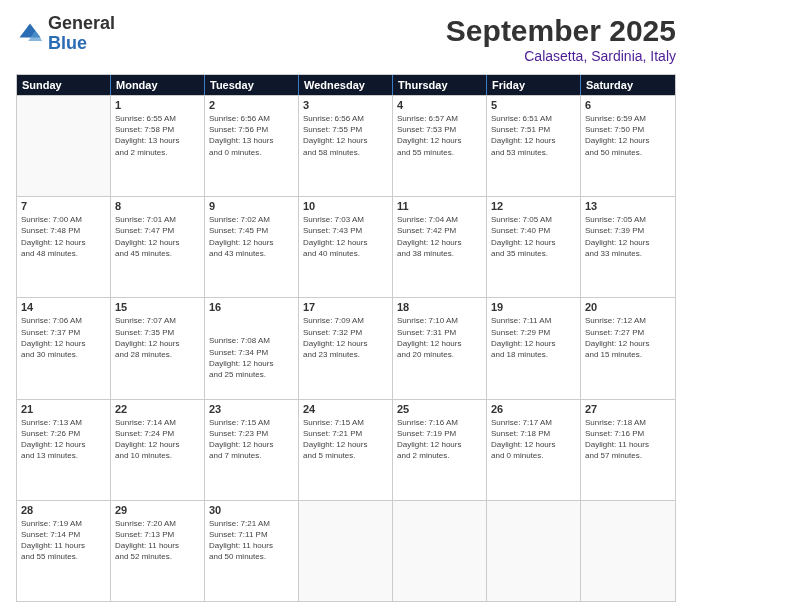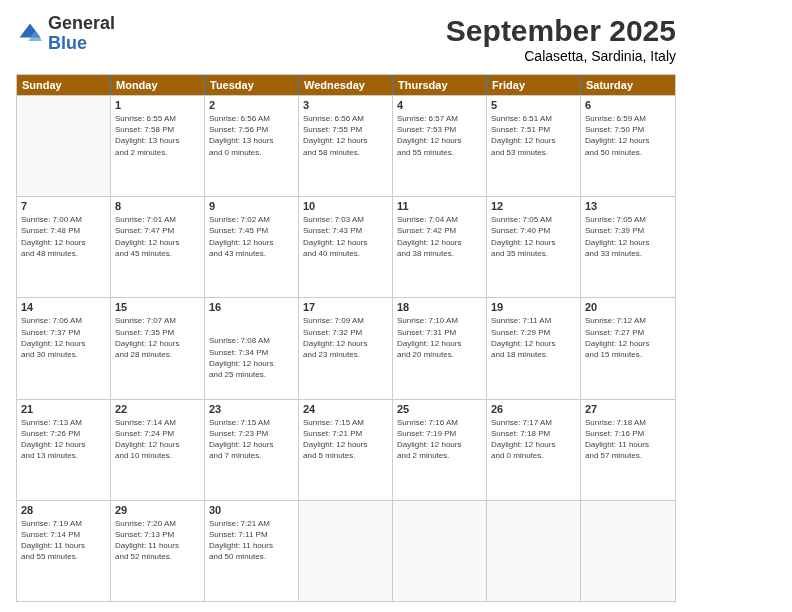--- a/index.html
+++ b/index.html
@@ -50,32 +50,32 @@
     .title-block {
       text-align: right;
     }
     .month-title {
       font-size: 30px;
       font-weight: bold;
       color: #333;
     }
     .location {
       font-size: 14px;
-      color: #000000;
+      color: #4c1d95;
     }
     .calendar {
       flex: 1;
       display: flex;
       flex-direction: column;
       border: 1px solid #ccc;
     }
     .cal-header-row {
       display: grid;
       grid-template-columns: repeat(7, 1fr);
-      background: #a16207;
+      background: #0f172a;
     }
     .cal-header-cell {
       color: #fff;
       font-size: 11px;
       font-weight: bold;
       padding: 4px 5px;
       text-align: left;
       border-right: 1px solid #3a7dc5;
     }
     .cal-header-cell:last-child {

